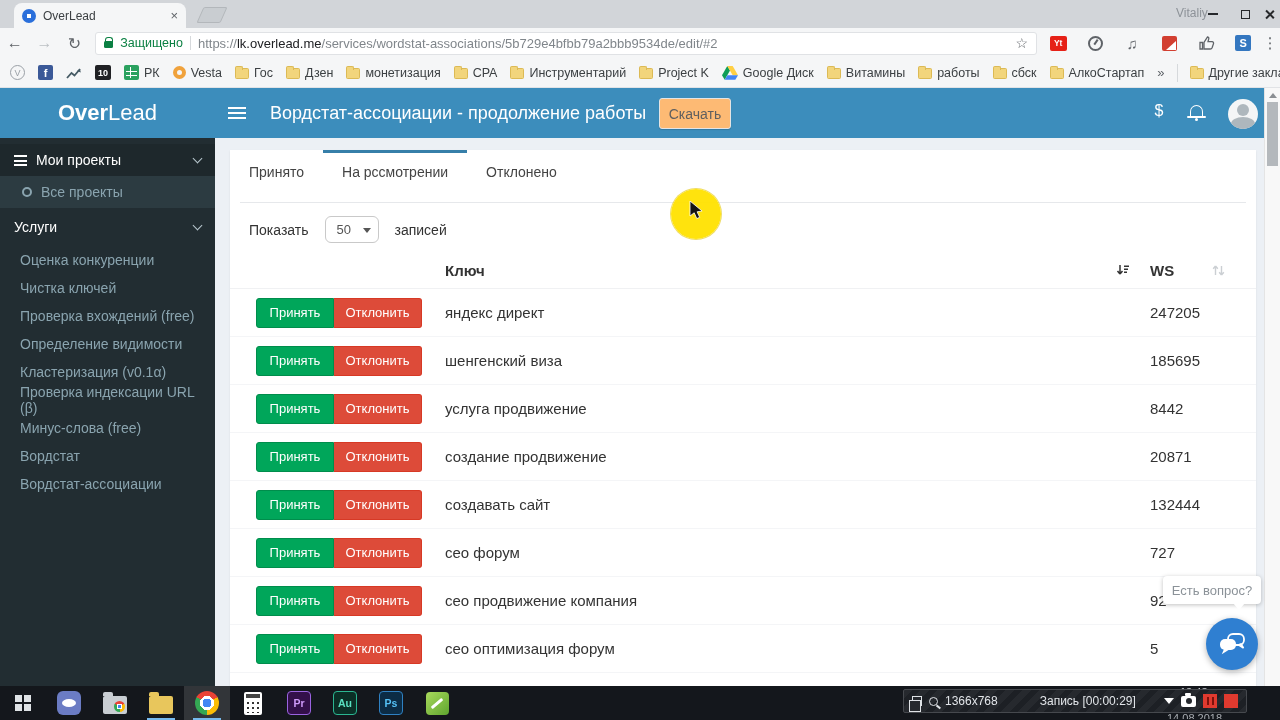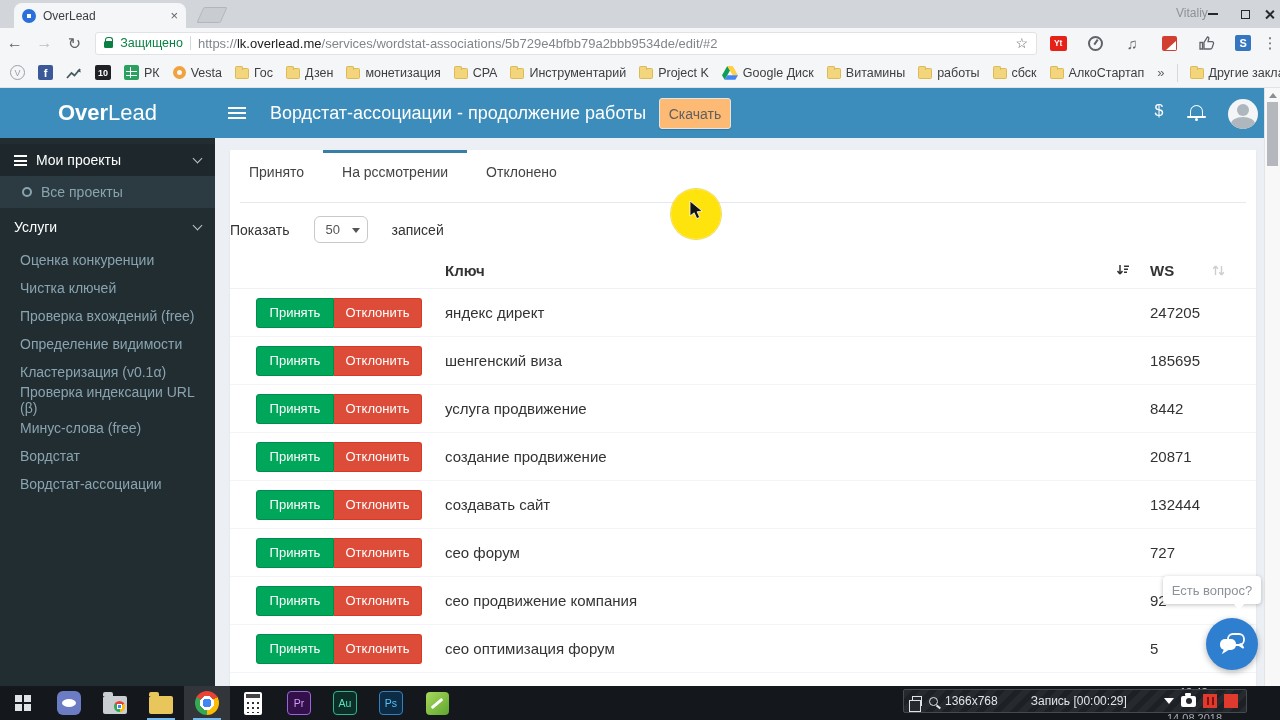--- a/index.html
+++ b/index.html
@@ -84,21 +84,21 @@
   .sb-sub{height:32px;display:flex;align-items:center;padding:0 14px 0 22px;gap:9px;color:#8aa4af;background:#2c3b41}
   .ic-circle{width:10px;height:10px;border:2px solid #8aa4af;border-radius:50%;flex:none}
   .sb-item{height:28px;display:flex;align-items:center;padding-left:20px;color:#8aa4af}
   .sb-spacer{height:6px}
 
   .panel{position:absolute;left:230px;top:150px;width:1026px;height:536px;background:#fff;box-shadow:0 1px 2px rgba(0,0,0,.08);overflow:hidden}
   .tabs{display:flex;height:40px}
   .tab{padding:0 19px;display:flex;align-items:center;font-size:14px;color:#444;border-top:3px solid transparent}
   .tab.active{border-top-color:#367fa9}
   .divider{margin:12px 10px 0;border-top:1px solid #e6e8eb}
-  .showrow{margin-top:13px;display:flex;align-items:center;gap:24px;font-size:14px;color:#333}
+  .showrow{margin-top:13px;padding-left:19px;display:flex;align-items:center;gap:16px;font-size:14px;color:#333}
   .pagesel{position:relative;width:54px;height:27px;border:1px solid #c9c9c9;border-radius:6px;background:#fff;display:flex;align-items:center;padding-left:11px;font-size:13px;color:#555}
   .pagesel .caret{position:absolute;right:7px;top:11px;border-left:4px solid transparent;border-right:4px solid transparent;border-top:5px solid #555}
   .thead{position:relative;margin-top:10px;height:36px;display:grid;grid-template-columns:192px 728px 106px;align-items:center;border-bottom:1px solid #f0f1f3;font-size:15px;font-weight:700;color:#333}
   .th-key{grid-column:2;padding-left:23px}
   .th-ws{grid-column:3}
   .sort1{position:absolute;left:886px;top:10px}
   .sort2{position:absolute;left:982px;top:10px}
   .trow{height:48px;display:grid;grid-template-columns:192px 728px 106px;align-items:center;border-bottom:1px solid #f4f5f7;font-size:15px;color:#333}
   .btn-group{display:flex;margin-left:26px}
   .btn{height:30px;display:flex;align-items:center;justify-content:center;color:#fff;font-size:13px}
@@ -132,33 +132,33 @@
   .folder-big.gray{background:#c9ced3}.folder-big.gray::before{background:#c9ced3}
   .mini-chrome{position:absolute;right:2px;bottom:2px;width:11px;height:11px;border-radius:50%;background:
     radial-gradient(circle,#4286f5 0 2px,#fff 2px 3px,transparent 3px),
     conic-gradient(from -60deg,#ea4335 0 120deg,#fbbc05 120deg 240deg,#34a853 240deg 360deg)}
   .chrome-logo{width:24px;height:24px;border-radius:50%;background:
     radial-gradient(circle,#4286f5 0 4.5px,#fff 4.5px 7px,transparent 7px),
     conic-gradient(from -60deg,#ea4335 0 120deg,#fbbc05 120deg 240deg,#34a853 240deg 360deg)}
   .calc{width:18px;height:23px;background:#fff;border-radius:2px;position:relative}
   .calc::before{content:"";position:absolute;left:2px;top:2px;right:2px;height:4px;background:#444}
   .calc::after{content:"";position:absolute;left:2px;top:9px;right:2px;bottom:2px;background:radial-gradient(circle at 2px 2px,#333 1.1px,transparent 1.5px);background-size:5px 5px}
-  .adobe{width:24px;height:24px;border-radius:4px;display:flex;align-items:center;justify-content:center;font-size:10.5px;font-weight:400}
+  .adobe{width:24px;height:24px;border-radius:4px;display:flex;align-items:center;justify-content:center;font-size:10.5px;font-weight:700}
   .pr{background:#33104a;border:1.5px solid #9a63e0;color:#cf9bfa}
   .au{background:#0b2f26;border:1.5px solid #2bb691;color:#5ae0c0}
   .ps{background:#0c2c45;border:1.5px solid #2f81c2;color:#55c1f6}
   .editor{width:23px;height:23px;border-radius:4px;background:linear-gradient(135deg,#a9d95c,#5fa52f);position:relative}
   .editor::after{content:"";position:absolute;left:4px;top:10px;width:14px;height:3px;background:#fff;border-radius:1px;transform:rotate(-40deg)}
 
   .recorder{position:absolute;left:903px;top:689px;width:344px;height:24px;border:1px solid #46494e;border-radius:2px;background:repeating-linear-gradient(135deg,#26292e 0 6px,#1d2025 6px 12px);display:flex;align-items:center;padding:0 8px;gap:7px;color:#e2e5e9;font-size:12px;z-index:25}
   .rec-copy{width:10px;height:10px;border:1.4px solid #dfe2e6;position:relative}
   .rec-copy::after{content:"";position:absolute;left:-4px;top:3px;width:10px;height:10px;border:1.4px solid #dfe2e6;background:#26292e}
   .rec-zoom{width:9px;height:9px;border:1.6px solid #dfe2e6;border-radius:50%;position:relative}
   .rec-zoom::after{content:"";position:absolute;right:-3.5px;bottom:-3px;width:5px;height:1.8px;background:#dfe2e6;transform:rotate(40deg)}
-  .rec-status{margin-left:26px}
+  .rec-status{margin-left:35px}
   .rec-caret{margin-left:auto;border-left:5px solid transparent;border-right:5px solid transparent;border-top:6px solid #fff}
   .rec-cam{width:15px;height:11px;background:#fff;border-radius:2px;position:relative}
   .rec-cam::before{content:"";position:absolute;left:4px;top:-2.5px;width:6px;height:3px;background:#fff;border-radius:1px}
   .rec-cam::after{content:"";position:absolute;left:4.5px;top:2.5px;width:6px;height:6px;border-radius:50%;background:#26292e}
   .rec-pause{width:14px;height:14px;background:#e03a2f;position:relative}
   .rec-pause::after{content:"";position:absolute;left:3.5px;top:3px;width:7px;height:8px;background:
     linear-gradient(to right,#7e120c 0 2.4px,transparent 2.4px 4.6px,#7e120c 4.6px 7px)}
   .rec-stop{width:14px;height:14px;background:#e03a2f}
   .clock-top{position:absolute;left:1180px;top:686px;height:3px;overflow:hidden;color:#cfd3d8;font-size:11px;z-index:21}
   .clock-date{position:absolute;left:1167px;top:712px;height:7px;overflow:hidden;color:#a9adb2;font-size:11px;z-index:21}

